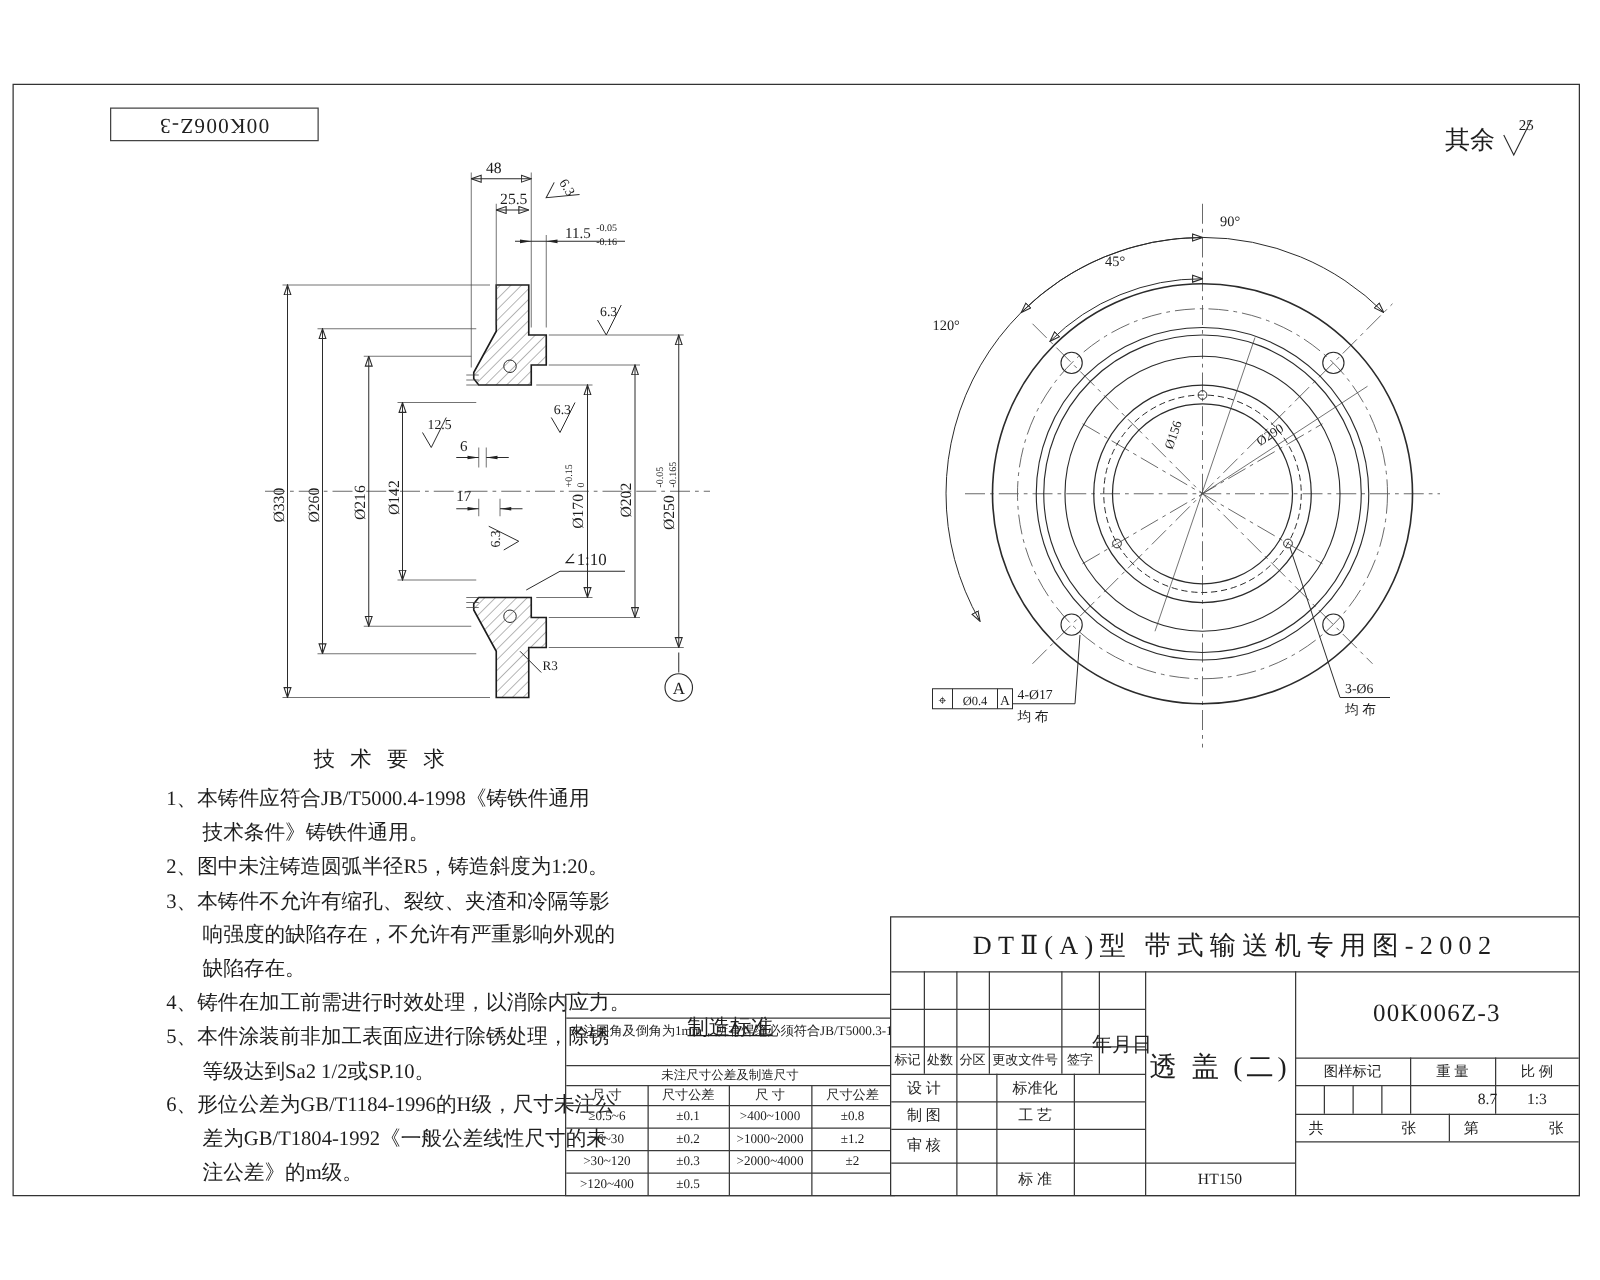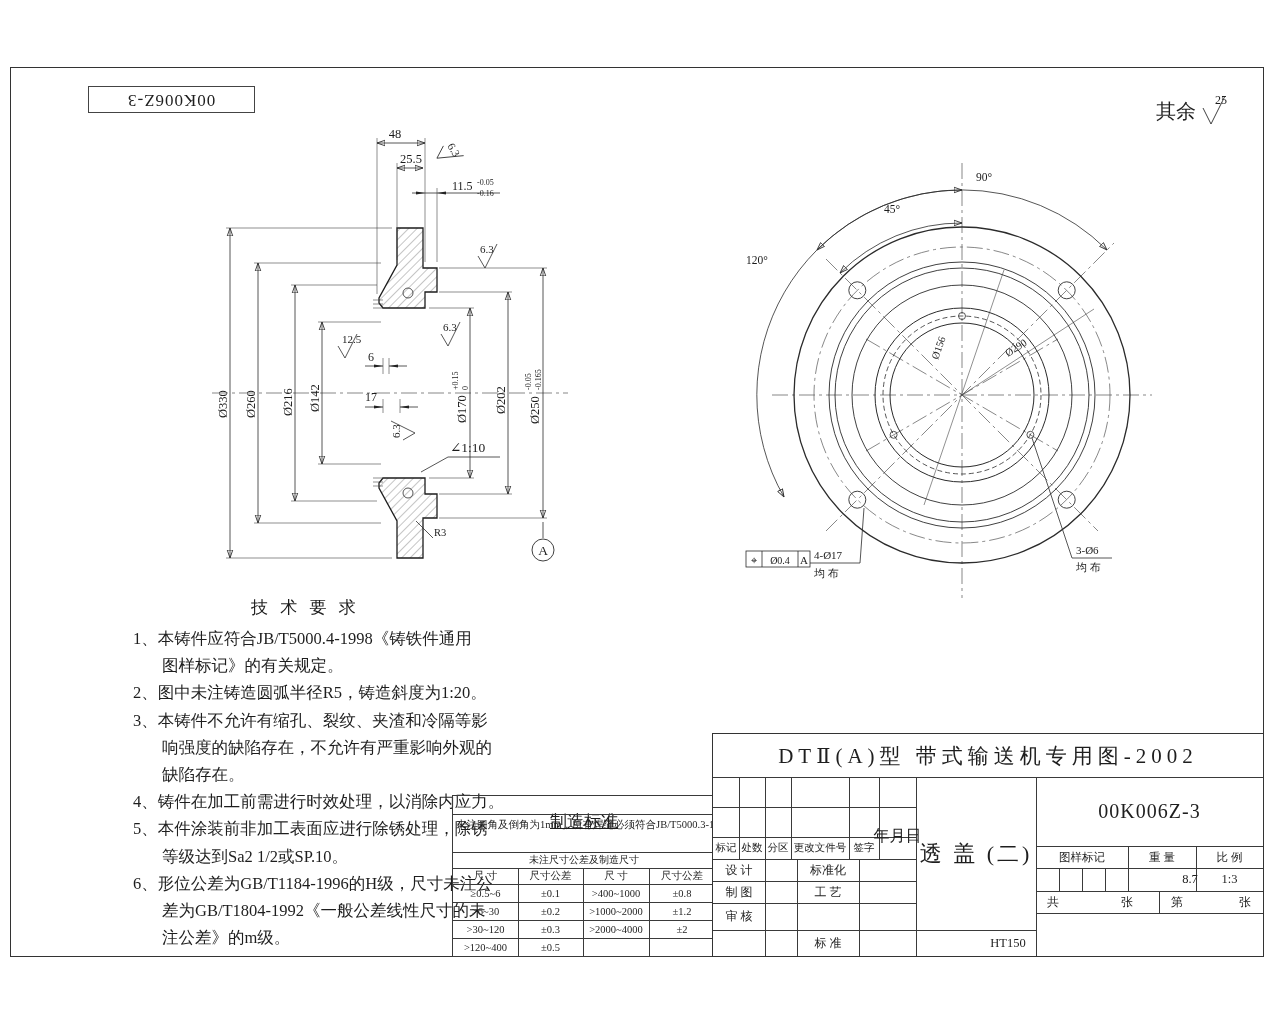--- a/index.html
+++ b/index.html
@@ -281,21 +281,21 @@
     <line class="dim" x1="1072" y1="558" x2="1032" y2="438"></line>
     <line class="dim" x1="1072" y1="558" x2="1112" y2="558"></line>
     <text x="1076" y="554">3-Ø6</text>
     <text x="1076" y="571">均 布</text>
   </g>
 </svg>
 
 <div id="tech-req" class="abs">
   <div class="tt">技 术 要 求</div>
   <div class="tl">1、本铸件应符合JB/T5000.4-1998《铸铁件通用</div>
-  <div class="tl ind">图样标记》的有关规定。</div>
+  <div class="tl ind">技术条件》铸铁件通用。</div>
   <div class="tl">2、图中未注铸造圆弧半径R5，铸造斜度为1:20。</div>
   <div class="tl">3、本铸件不允许有缩孔、裂纹、夹渣和冷隔等影</div>
   <div class="tl ind">响强度的缺陷存在，不允许有严重影响外观的</div>
   <div class="tl ind">缺陷存在。</div>
   <div class="tl">4、铸件在加工前需进行时效处理，以消除内应力。</div>
   <div class="tl">5、本件涂装前非加工表面应进行除锈处理，除锈</div>
   <div class="tl ind">等级达到Sa2 1/2或SP.10。</div>
   <div class="tl">6、形位公差为GB/T1184-1996的H级，尺寸未注公</div>
   <div class="tl ind">差为GB/T1804-1992《一般公差线性尺寸的未</div>
   <div class="tl ind">注公差》的m级。</div>
@@ -369,21 +369,21 @@
   <div class="vl" style="left:146px;top:125px;height:97px;"></div>
   <div class="cell" style="left:0;top:125px;width:52px;height:22px;font-size:12px;">设 计</div>
   <div class="cell" style="left:84px;top:125px;width:62px;height:22px;font-size:12px;">标准化</div>
   <div class="cell" style="left:0;top:147px;width:52px;height:22px;font-size:12px;">制 图</div>
   <div class="cell" style="left:84px;top:147px;width:62px;height:22px;font-size:12px;">工 艺</div>
   <div class="cell" style="left:0;top:169px;width:52px;height:27px;font-size:12px;">审 核</div>
   <div class="cell" style="left:84px;top:196px;width:62px;height:26px;font-size:12px;">标 准</div>
 
   <div class="cell" style="left:203px;top:43px;width:120px;height:153px;font-size:22px;letter-spacing:3px;">透 盖 (二)</div>
   <div class="hl" style="left:203px;top:196px;width:120px;"></div>
-  <div class="cell" style="left:203px;top:196px;width:120px;height:26px;font-size:12.5px;margin-left:32px;">HT150</div>
+  <div class="cell" style="left:203px;top:196px;width:120px;height:26px;font-size:12.5px;">HT150</div>
 
   <div class="cell" style="left:323px;top:43px;width:227px;height:69px;font-size:20px;letter-spacing:1px;">00K006Z-3</div>
   <div class="hl" style="left:323px;top:112px;width:227px;"></div>
   <div class="hl" style="left:323px;top:134px;width:227px;"></div>
   <div class="hl" style="left:323px;top:157px;width:227px;"></div>
   <div class="hl" style="left:323px;top:179px;width:227px;"></div>
   <div class="vl" style="left:415px;top:112px;height:45px;"></div>
   <div class="vl" style="left:483px;top:112px;height:45px;"></div>
   <div class="cell" style="left:323px;top:112px;width:92px;height:22px;font-size:11.5px;">图样标记</div>
   <div class="cell" style="left:415px;top:112px;width:68px;height:22px;font-size:11.5px;">重  量</div>

